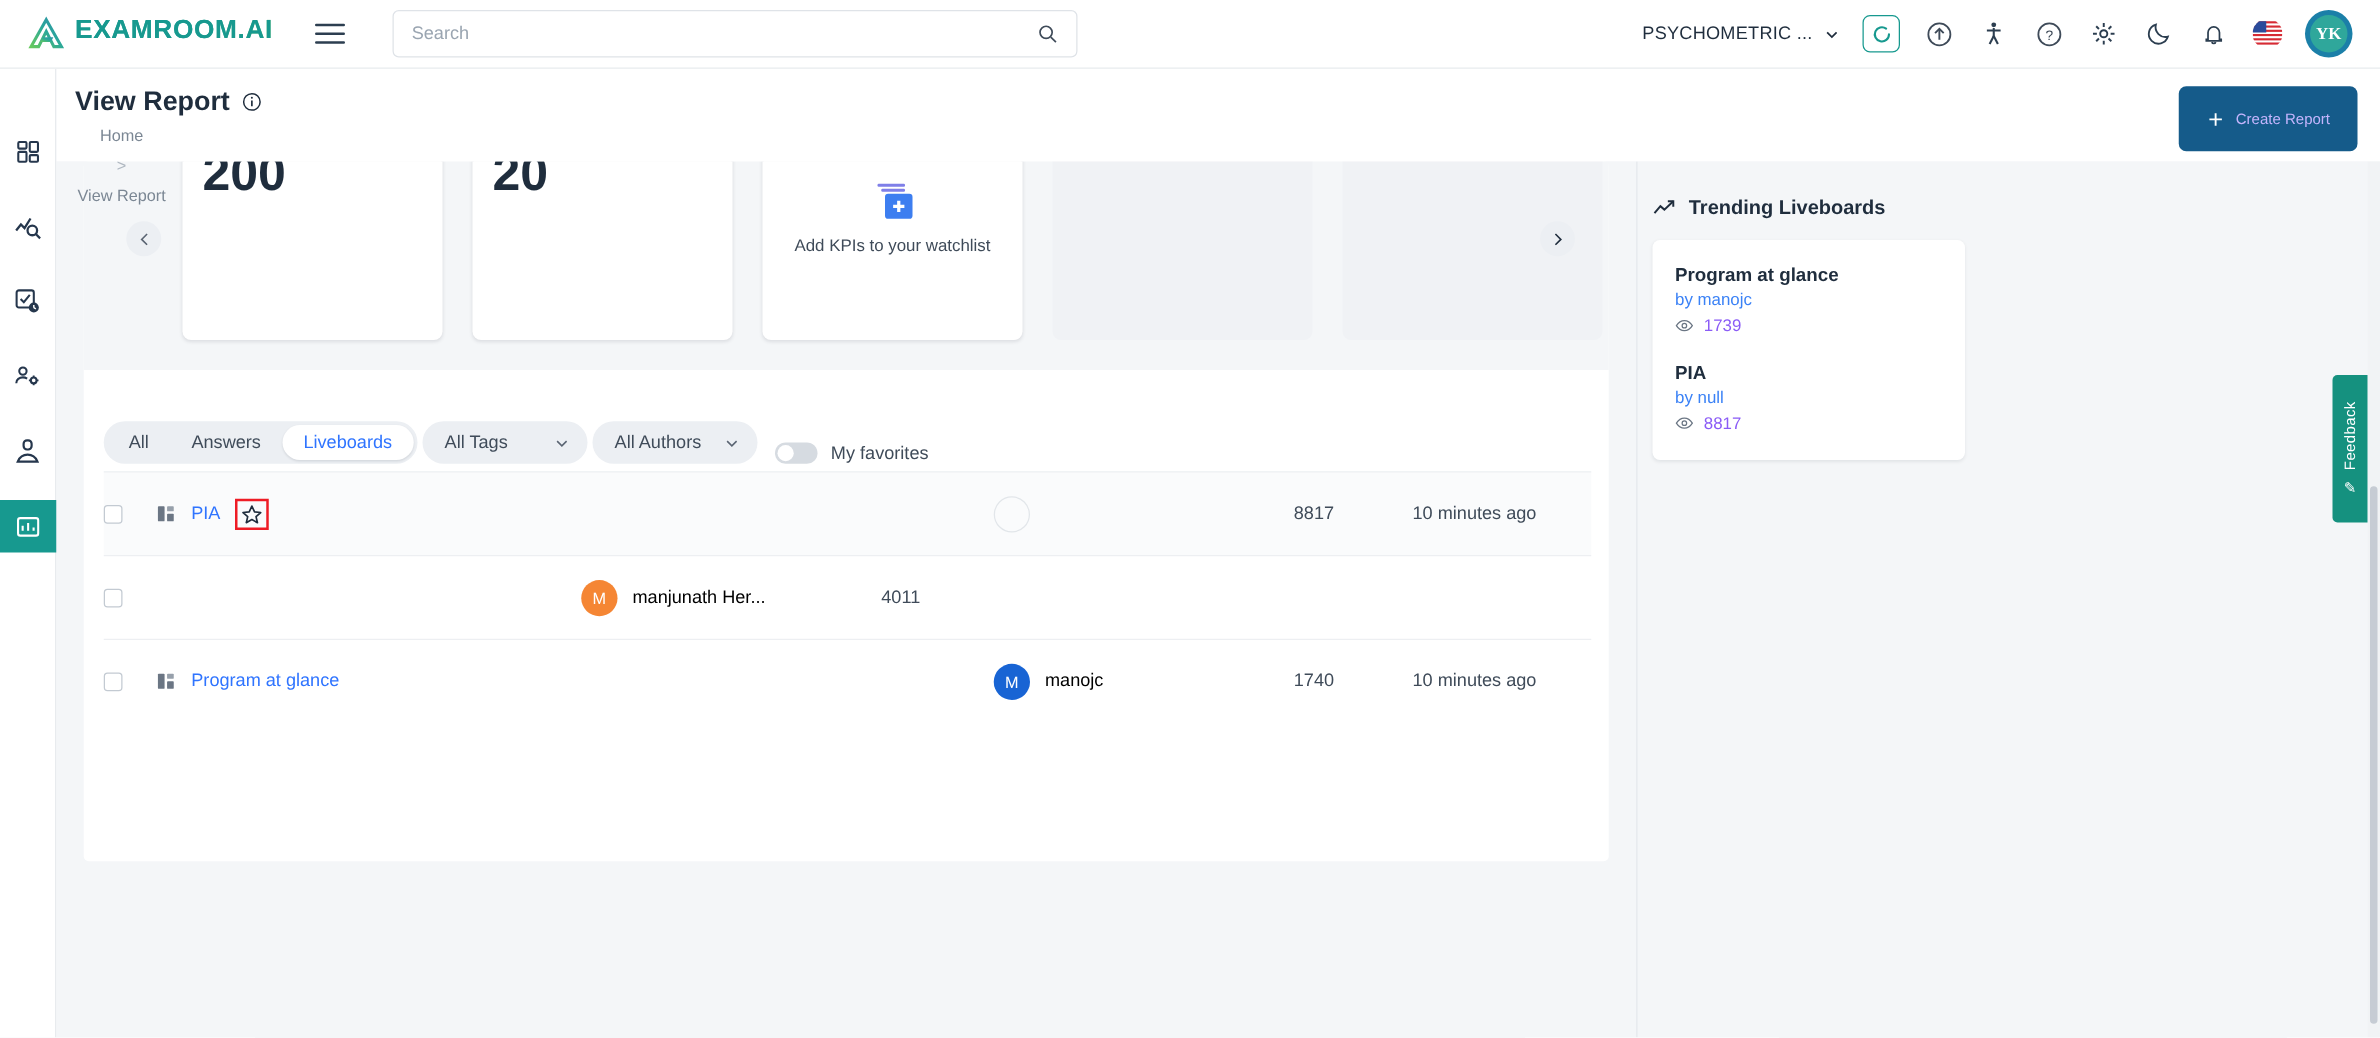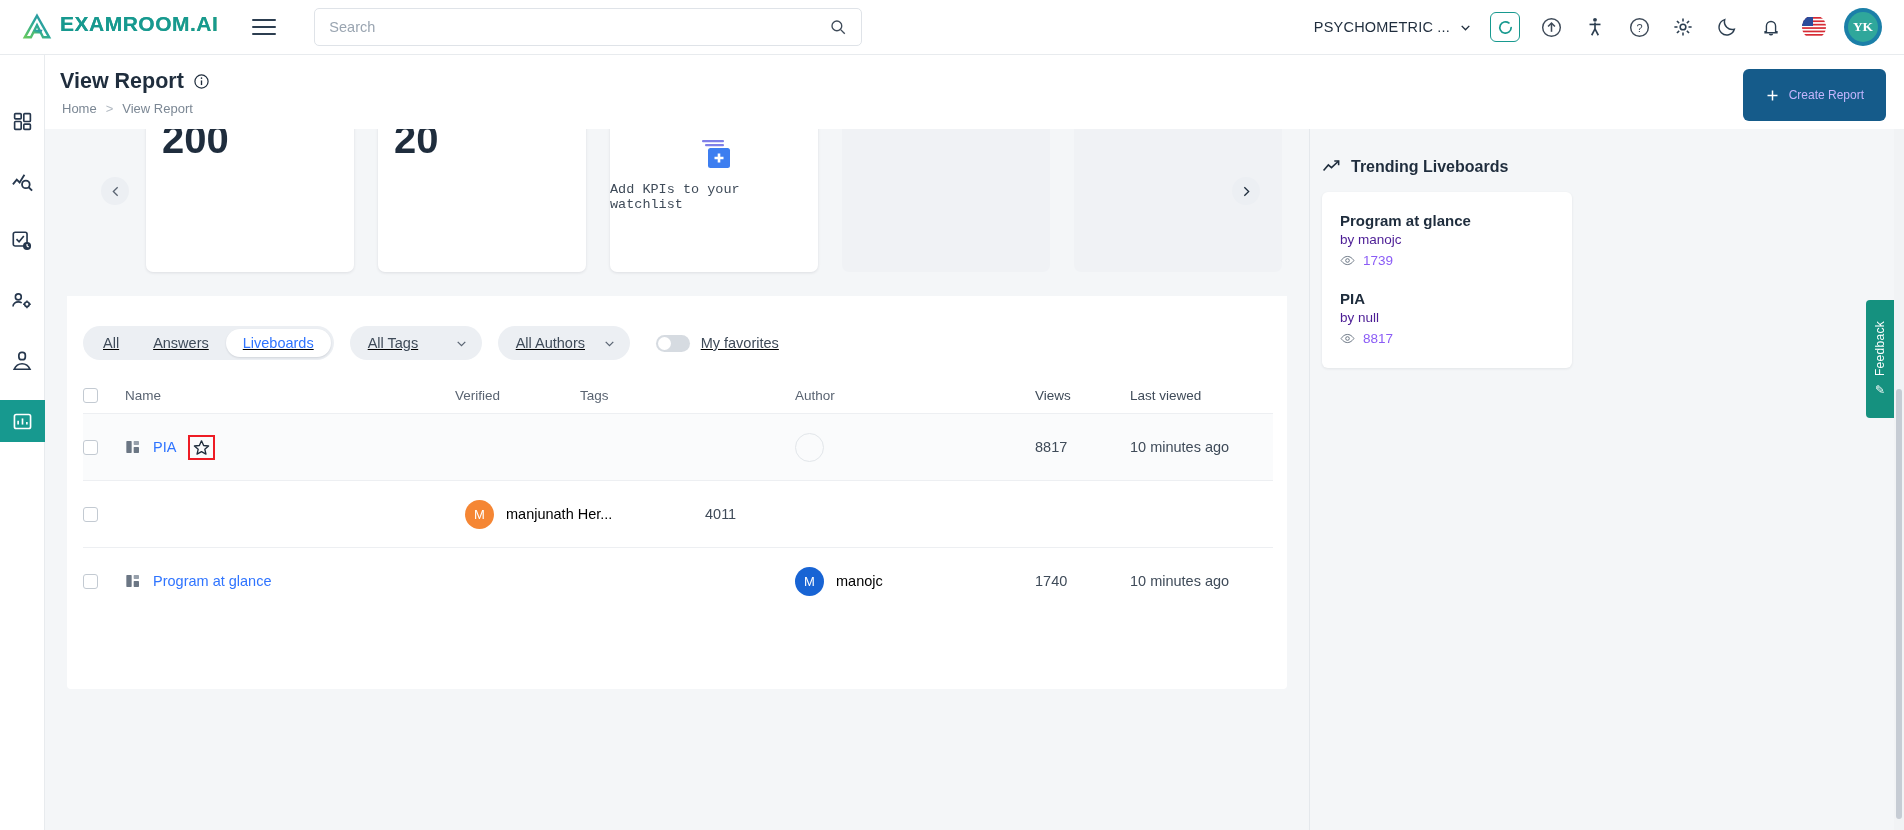--- a/index.html
+++ b/index.html
@@ -81,21 +81,21 @@
     position: absolute; top: 55px; left: 45px; width: 1859px; height: 74px;
     background:#fff; z-index: 15;
   }
   .page-title {
     position:absolute; left:15px; top: 14px;
     font-size: 21.5px; font-weight: bold; color:#1f2d3d;
     display:flex; align-items:center; gap:9px;
   }
   .breadcrumb {
     position:absolute; left:17px; top:46px; font-size:13px; color:#7b8794;
-    display:flex; align-items:center; gap:9px;
+    display:flex; align-items:center; gap:9px;flex-direction:column;
   }
   .breadcrumb .crumb { cursor:pointer; }
   .breadcrumb .sep { color:#b0b8c1; }
   .create-btn {
     position:absolute; right: 18px; top: 14px;
     height: 52px; padding: 0 22px; background:#155b8a; color:#c4b5fd;
     border:none; border-radius: 6px; font-size:12px;
     font-family:"Liberation Sans", sans-serif; cursor:pointer;
     display:flex; align-items:center; gap:9px;
   }
@@ -131,34 +131,34 @@
   .kpi-badge {
     margin-left:auto; width:21px; height:21px; border-radius:50%;
     background:#16b364; color:#fff; font-size:11.5px; font-weight:bold;
     display:flex; align-items:center; justify-content:center;
   }
   .kpi-card.empty { background:#f0f2f5; box-shadow:none; }
   .kpi-card.addcard {
     background:#fff; align-items:center; justify-content:center;
     box-shadow: 0 1px 3px rgba(16,24,40,.10);
   }
-  .add-inner { display:flex; flex-direction:column; align-items:center; gap:4px; padding-top:18px;font-family:Liberation Mono, monospace; }
+  .add-inner { display:flex; flex-direction:column; align-items:center; gap:4px; padding-top:18px; }
   .add-caption { font-size:13.5px; color:#3f4b59; }
   .arrow-nav {
     position:absolute; width:28px; height:28px; border-radius:50%;
     background:#eceff3; display:flex; align-items:center; justify-content:center;
     cursor:pointer; top:48px; color:#5a6472; font-size:15px;
   }
   .arrow-left { left: 34px; }
   .arrow-right { left: 1165px; }
 
   
   .filter-row {
     position:absolute; left:0; top:186px; width:1220px; height:56px;
-    display:flex; align-items:center; padding-left:16px; gap:16px;text-decoration:underline;
+    display:flex; align-items:flex-end; padding-left:16px; gap:4px;
   }
   .seg {
     height: 34px; background:#eceff3; border-radius:18px;
     display:flex; align-items:center; padding:3px;
   }
   .seg-item {
     height: 28px; padding: 0 17px; border-radius:15px;
     font-size:14.5px; color:#3f4b59; display:flex; align-items:center;
     cursor:pointer;
   }
@@ -223,21 +223,21 @@
   .trend-head {
     display:flex; align-items:center; gap:10px; margin-bottom: 16px;
     font-size:16px; font-weight:bold; color:#1f2d3d;
   }
   .trend-card {
     background:#fff; border-radius:6px; padding: 20px 18px 22px 18px;
     box-shadow: 0 1px 3px rgba(16,24,40,.08);
   }
   .trend-item + .trend-item { margin-top: 22px; }
   .trend-name { font-size:15px; font-weight:bold; color:#1f2d3d; cursor:pointer; }
-  .trend-by { font-size:13.5px; color:#4c1d95; margin-top:3px; }
+  .trend-by { font-size:13.5px; color:#3b82f6; margin-top:3px; }
   .trend-views { display:flex; align-items:center; gap:8px; margin-top:6px; font-size:13.5px; color:#8b5cf6; }
 
   
   .vscroll {
     position:absolute; right:0; top:129px; width: 10px; height: 701px;
     background:#f1f3f5;
   }
   .vscroll .thumb {
     position:absolute; left:2px; top: 260px; width:6px; height: 430px;
     background:#c6ccd4; border-radius:3px;
@@ -549,31 +549,20 @@
 
         <div class="fav-wrap">
           <div class="toggle">
               <div class="knob"></div>
             </div>
           <span class="fav-label">My favorites</span>
         </div>
       </div>
 
       <div class="tbl">
-        <div class="tbl-head">
-          <div class="c-check">
-              <div class="chk"></div>
-            </div>
-          <div class="c-name">Name</div>
-          <div class="c-verified">Verified</div>
-          <div class="c-tags">Tags</div>
-          <div class="c-author">Author</div>
-          <div class="c-views">Views</div>
-          <div class="c-last">Last viewed</div>
-        </div>
 
         <div class="tbl-row shaded">
           <div class="c-check">
               <div class="chk"></div>
             </div>
           <div class="c-name">
             <svg class="lb-icon" viewBox="0 0 24 24">
               <rect x="2" y="3" width="8" height="18" rx="1" fill="#6b7684"></rect>
               <rect x="13" y="3" width="8" height="6" rx="1" fill="#97a0ab"></rect>
               <rect x="13" y="12" width="8" height="9" rx="1" fill="#6b7684"></rect>

